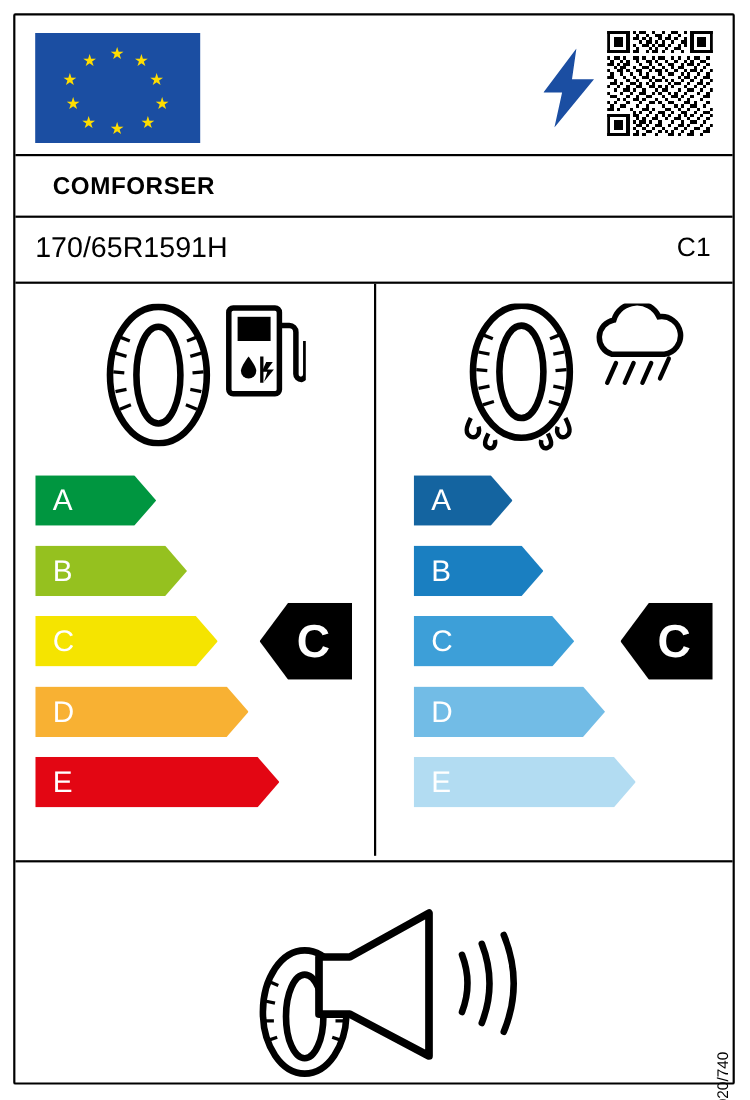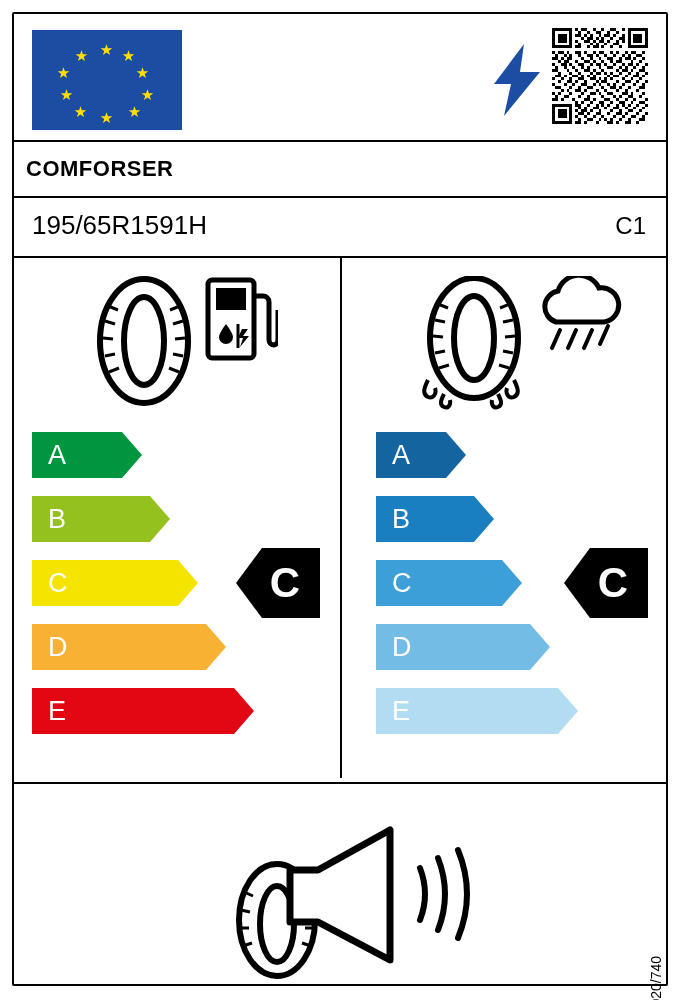--- a/index.html
+++ b/index.html
@@ -77,21 +77,21 @@
 
   .rule {
     position: absolute;
     left: 0;
     width: 100%;
     height: 2px;
     background: #000;
   }
   .brand {
     position: absolute;
-    left: 12px;
+    left: 34px;
     top: 142px;
     font-size: 22px;
     font-weight: bold;
     letter-spacing: 0.5px;
   }
   .tyre-size {
     position: absolute;
     left: 18px;
     top: 196px;
     font-size: 26px;
@@ -520,21 +520,21 @@
             <rect x="25" y="32" width="2" height="1"></rect>
             <rect x="29" y="32" width="1" height="1"></rect>
         </g>
       </svg>
     </div>
   </div>
 
   <div class="rule" style="top:126px;"></div>
   <div class="brand">COMFORSER</div>
   <div class="rule" style="top:182px;"></div>
-  <div class="tyre-size">195/65R1591H</div>
+  <div class="tyre-size">170/65R1591H</div>
   <div class="tyre-class">C1</div>
   <div class="rule" style="top:242px;"></div>
 
   <div class="divider-v"></div>
 
   <div class="pictos">
 
     <div style="position:absolute;left:78px;top:10px;">
       <svg width="104" height="130" viewBox="0 0 104 130">
         <ellipse cx="52" cy="65" rx="44" ry="62" fill="#fff" stroke="#000" stroke-width="6"></ellipse>

